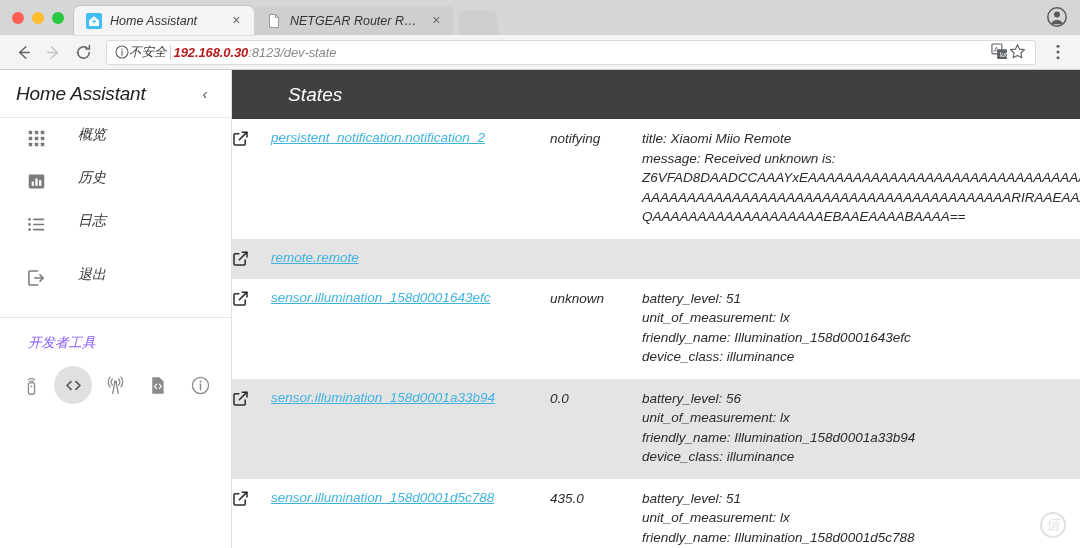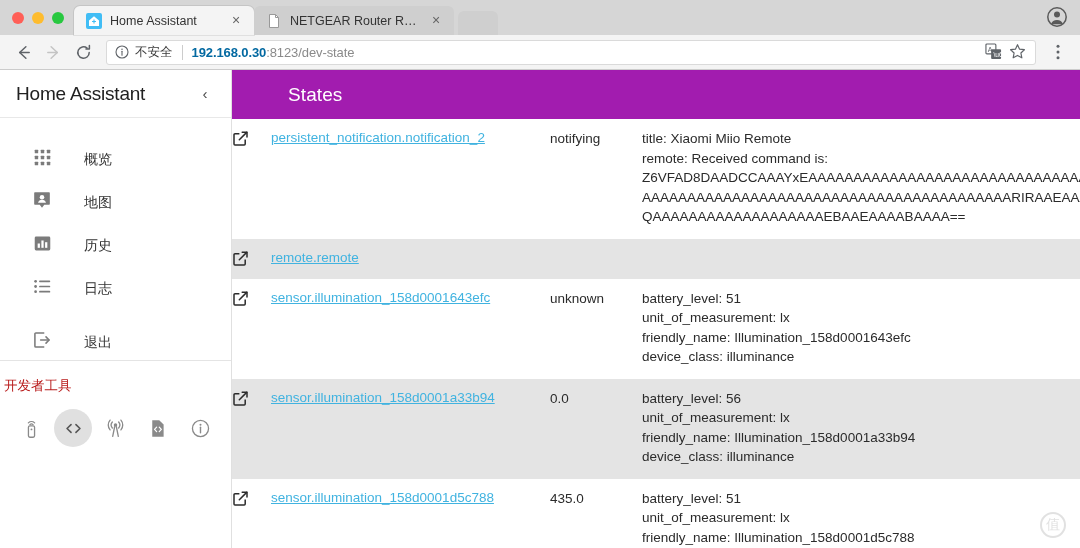--- a/index.html
+++ b/index.html
@@ -4,21 +4,21 @@
 <style>
   * { margin:0; padding:0; box-sizing:border-box; }
   html,body { width:1080px; height:548px; overflow:hidden; }
   body {
     font-family:"Liberation Sans","DejaVu Sans",sans-serif;
     background:#fff;
     -webkit-font-smoothing:antialiased;
   }
 
   
-  .browser { width:1080px; height:548px; position:relative; }
+  .browser { width:1080px; height:548px; position:relative;font-style:italic; }
 
   .tabstrip {
     height:35px; background:#d6d6d6; position:relative;
     display:flex; align-items:flex-end;
   }
   .traffic { display:flex; gap:8px; padding:0 10px 11px 12px; align-items:center; }
   .dot { width:12px; height:12px; border-radius:50%; display:block; }
   .dot.red { background:#ff5f57; }
   .dot.yellow { background:#febc2e; }
   .dot.green { background:#28c840; }
@@ -55,28 +55,28 @@
     height:35px; background:#f4f4f4; display:flex; align-items:center;
     padding:0 10px; gap:4px; border-bottom:1px solid #ccc;
   }
   .navbtn {
     width:26px; height:26px; display:flex; align-items:center; justify-content:center;
     color:#5f6368; flex:0 0 26px;
   }
   .navbtn.disabled { color:#c4c4c4; }
   .omnibox {
     flex:1; height:25px; background:#fff; border:1px solid #dadada;
-    border-radius:3px; display:flex; align-items:center; padding:0 8px; gap:6px;
+    border-radius:3px; display:flex; align-items:center; padding:0 8px; 
     margin:0 6px; position:relative;
   }
   .info-circle { width:14px; height:14px; flex:0 0 14px; color:#5f6368; }
   .notsecure { font-size:12.5px; color:#3c3c3c; white-space:nowrap; }
   .omni-sep { width:1px; height:15px; background:#ccc; margin:0 3px; }
   .url { font-size:13px; white-space:nowrap; letter-spacing:-.1px; }
-  .url .host { color:#0369a1; font-weight:bold; }
+  .url .host { color:#b91c1c; font-weight:bold; }
   .url .rest { color:#8a8a8a; }
   .omni-icon { width:18px; height:18px; color:#5f6368; flex:0 0 18px; }
   .toolbar-icon { width:24px; height:24px; display:flex; align-items:center;
     justify-content:center; color:#5f6368; flex:0 0 24px; }
 
   
   .page { display:flex; height:478px; }
 
   
   .sidebar {
@@ -85,42 +85,42 @@
   }
   .sb-header {
     height:48px; display:flex; align-items:center; padding:0 16px;
     border-bottom:1px solid #e8e8e8; flex:0 0 48px;
   }
   .sb-title { font-size:19px; color:#212121; flex:1; letter-spacing:-.2px; }
   .sb-collapse { width:20px; color:#4a4a4a; font-size:15px; text-align:center; cursor:pointer; }
 
   .sb-list { padding-top:8px; flex:0 0 auto; }
   .sb-item {
-    height:43px; display:flex; align-items:flex-end; padding:0 24px; cursor:pointer;margin-left:6px;
+    height:43px; display:flex; align-items:flex-start; padding:0 24px; cursor:pointer;
   }
   .sb-icon { width:24px; height:24px; flex:0 0 24px; color:#7b7b7b; margin-right:30px;
     display:flex; align-items:center; justify-content:center; }
   .sb-label { font-size:14px; color:#333; }
   .sb-spacer { height:11px; }
   .sb-divider { height:1px; background:#e4e4e4; margin:8px 0 0 0; }
 
   .devtools { padding:16px 0 0 0; }
-  .devtools-title { font-size:13.5px; color:#b91c1c; padding:0 16px 14px 4px; }
+  .devtools-title { font-size:13.5px; color:#8b5cf6; padding:0 16px 14px 28px; }
   .devtools-icons { display:flex; align-items:center; padding:0 12px; gap:0px;
     justify-content:space-between; }
   .dt-btn {
     width:38px; height:38px; border-radius:50%; display:flex;
     align-items:center; justify-content:center; color:#8a8a8a; cursor:pointer;
   }
   .dt-btn.active { background:#e0e0e0; color:#555; }
 
   
   .main { flex:1; display:flex; flex-direction:column; min-width:0; position:relative; }
   .app-bar {
-    background:#a21caf; height:49px; flex:0 0 49px;
+    background:#404040; height:49px; flex:0 0 49px;
     display:flex; align-items:center; padding:0 0 0 56px;
   }
   .app-title { color:#fff; font-size:19px; letter-spacing:.1px; }
 
   .states { flex:1; overflow:hidden; background:#fff; }
   table.states-table { width:100%; border-collapse:collapse; table-layout:fixed; }
   table.states-table td { vertical-align:top; padding:10px 0 12px 0; }
   .col-entity { width:318px; }
   .col-state  { width:92px; }
   .col-attr   { width:auto; }
@@ -276,30 +276,20 @@
                 <rect x="9" y="9" width="4" height="4" rx=".6"></rect>
                 <rect x="16" y="9" width="4" height="4" rx=".6"></rect>
               <rect x="2" y="16" width="4" height="4" rx=".6"></rect>
                 <rect x="9" y="16" width="4" height="4" rx=".6"></rect>
                 <rect x="16" y="16" width="4" height="4" rx=".6"></rect>
             </svg>
           </span>
           <span class="sb-label">概览</span>
         </div>
 
-        <div class="sb-item">
-          <span class="sb-icon">
-            <svg viewBox="0 0 22 22" width="20" height="20" fill="#7b7b7b">
-              <path d="M3.2 2.5 h15.6 a.8 .8 0 0 1 .8 .8 v12 a.8 .8 0 0 1 -.8 .8 h-5.3 L11 19.6 L8.5 16.1 H3.2 a.8 .8 0 0 1 -.8 -.8 v-12 a.8 .8 0 0 1 .8 -.8 z"></path>
-              <circle cx="11" cy="8" r="2.5" fill="#fff"></circle>
-              <path d="M6.6 14 a4.6 4.6 0 0 1 8.8 0 z" fill="#fff"></path>
-            </svg>
-          </span>
-          <span class="sb-label">地图</span>
-        </div>
 
         <div class="sb-item">
           <span class="sb-icon">
             <svg viewBox="0 0 22 22" width="19" height="19">
               <rect x="2" y="3" width="18" height="16" rx="1.6" fill="#7b7b7b"></rect>
               <rect x="5.4" y="11" width="2.6" height="5" fill="#fff"></rect>
               <rect x="9.7" y="7.5" width="2.6" height="8.5" fill="#fff"></rect>
               <rect x="14" y="9.5" width="2.6" height="6.5" fill="#fff"></rect>
             </svg>
           </span>
@@ -408,21 +398,21 @@
                         <path d="M10.2 2.2 H15 V7" stroke-linecap="round" stroke-linejoin="round"></path>
                         <path d="M7.3 9.7 L14.7 2.4" stroke-linecap="round"></path>
                       </svg></span>
                     <span class="entity-link">persistent_notification.notification_2</span>
                   </div>
                 </td>
                 <td class="c-state"><span class="state-val">notifying</span></td>
                 <td class="c-attr">
                   <div class="attr-list">
                     <div>title: Xiaomi Miio Remote</div>
-                    <div>remote: Received command is:</div>
+                    <div>message: Received unknown is:</div>
                     <div>Z6VFAD8DAADCCAAAYxEAAAAAAAAAAAAAAAAAAAAAAAAAAAAAAA</div>
                     <div>AAAAAAAAAAAAAAAAAAAAAAAAAAAAAAAAAAAAAAAAARIRAAEAAAAAA</div>
                     <div>QAAAAAAAAAAAAAAAAAAAEBAAEAAAABAAAA==</div>
                   </div>
                 </td>
               </tr>
               <tr class="row-even">
                 <td class="c-entity">
                   <div class="entity-cell">
                     <span class="ext-icon"><svg viewBox="0 0 17 17" width="17" height="17" fill="none" stroke="#2b2b2b" stroke-width="1.5">

